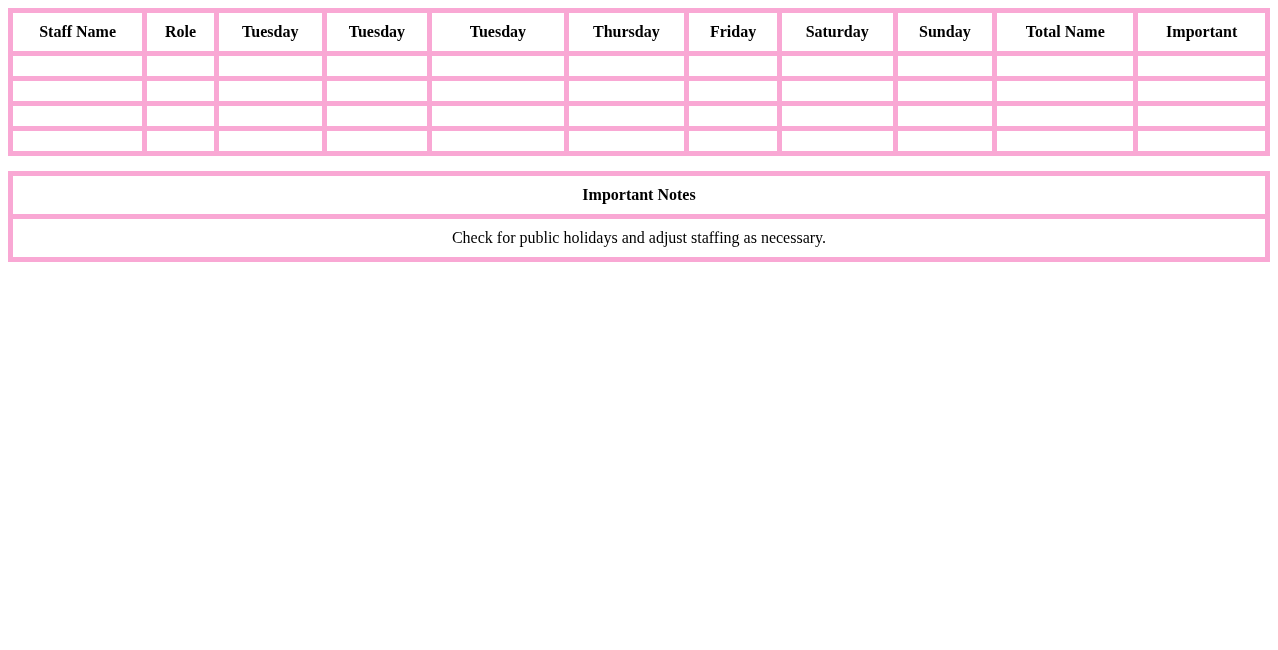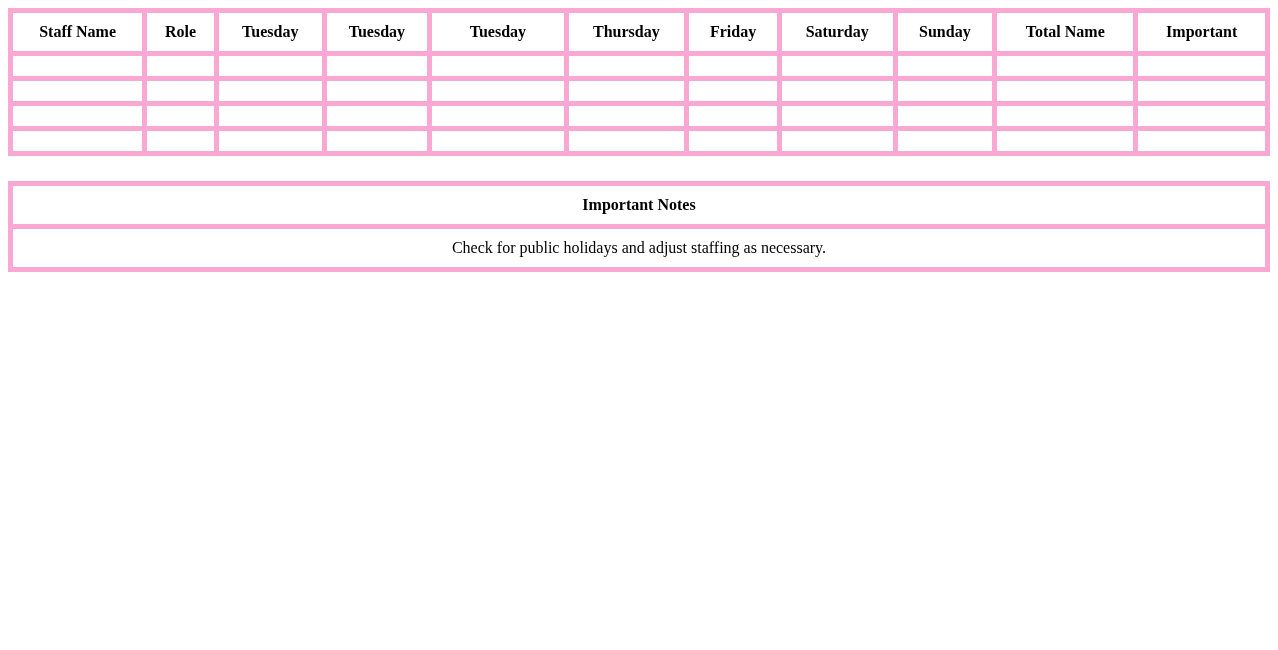--- a/index.html
+++ b/index.html
@@ -2,21 +2,21 @@
 <html><head>
 <meta charset="utf-8">
 <style>
   html, body { margin: 0; padding: 0; background: #ffffff; }
   body { width: 1278px; height: 650px; font-family: "Liberation Serif", "DejaVu Serif", serif; color: #000; font-size: 16px; }
   .wrap { padding: 8px; }
   table { border-collapse: collapse; width: 1262px; }
   td, th { border: 5px solid #f9a8d4; }
   .roster th { height: 38px; font-weight: bold; font-size: 16px; padding: 0 6px; text-align: center; }
   .roster td { height: 20px; padding: 0; }
-  .notes { margin-top: 25px; }
+  .notes { margin-top: 15px; }
   .notes th, .notes td { height: 38px; text-align: center; font-size: 16px; padding: 0; }
   .notes th { font-weight: bold; }
 </style>
 </head>
 <body>
 
 <div class="wrap">
   <table class="roster">
     <colgroup id="roster-cols">
         <col style="width: 135px;">

